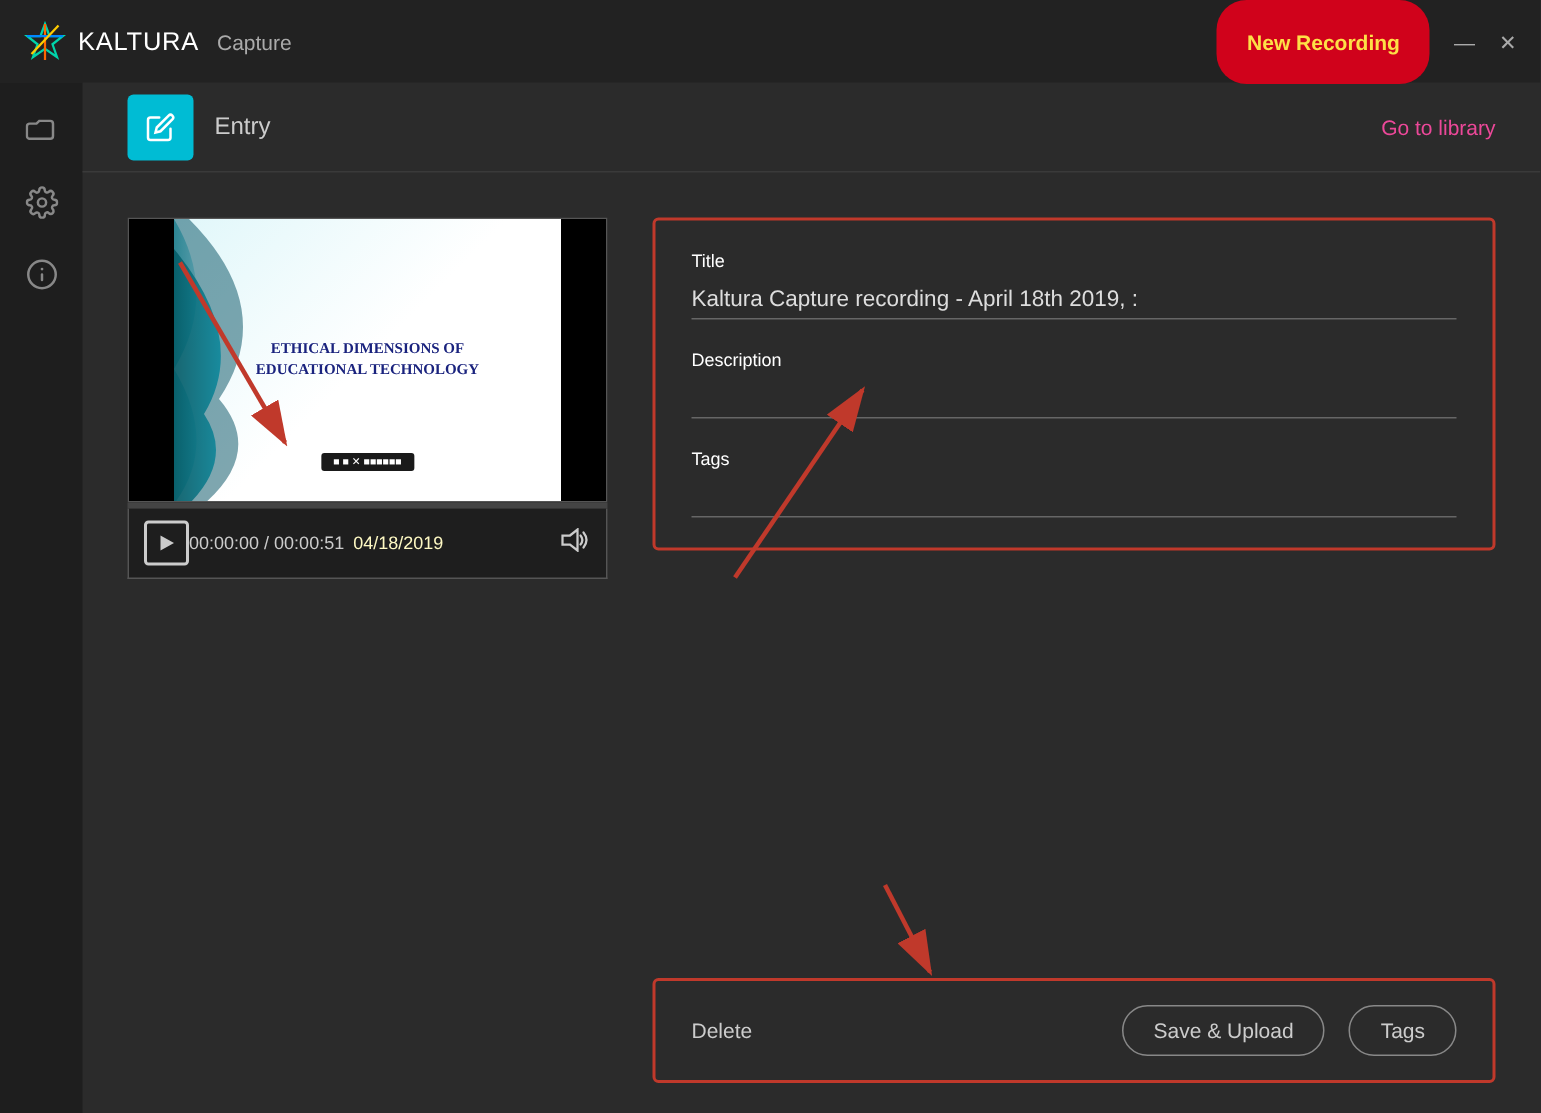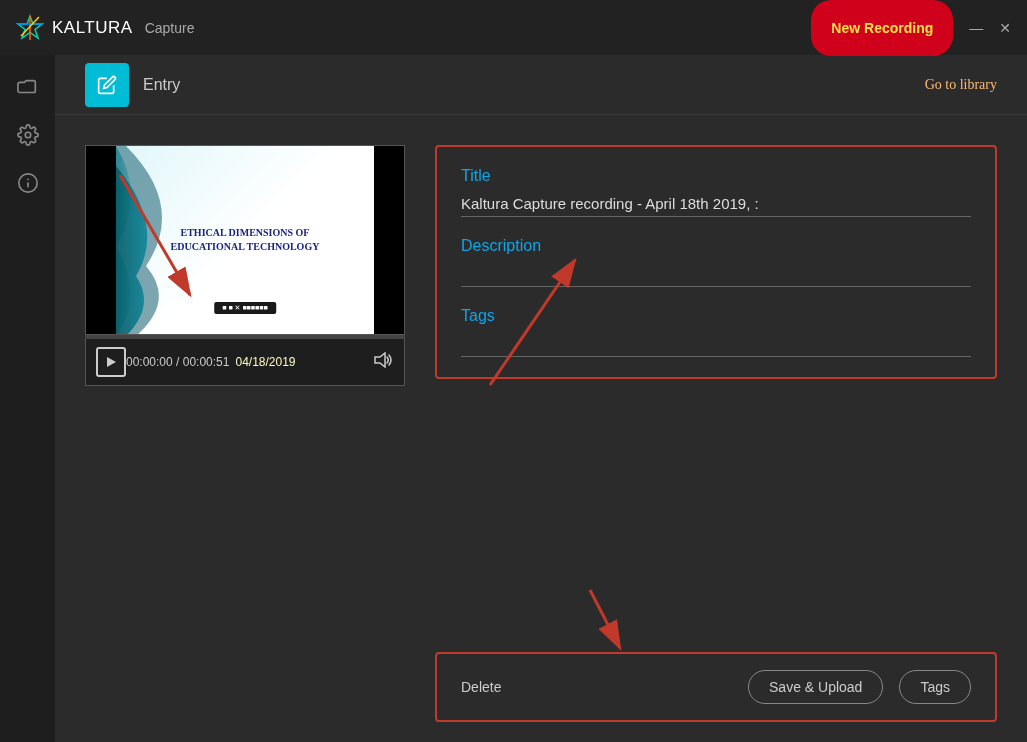--- a/index.html
+++ b/index.html
@@ -136,27 +136,26 @@
       height: 20px;
       fill: #fff;
     }
     .tab-label {
       font-size: 16px;
       color: #ccc;
       margin-left: 14px;
       font-weight: 400;
     }
     .go-to-library {
-      color: #fdba74;
+      color: #ec4899;
       font-size: 14px;
       cursor: pointer;
       background: none;
       border: none;
       text-decoration: none;
-      font-family: Liberation Serif, serif;
     }
 
     
     .content-body {
       display: flex;
       flex: 1;
       padding: 30px 30px 20px 30px;
       gap: 30px;
     }
 
@@ -313,22 +312,22 @@
     }
 
     .form-field {
       margin-bottom: 20px;
     }
     .form-field:last-child {
       margin-bottom: 0;
     }
 
     .field-label {
-      font-size: 16px;
-      color: #0ea5e9;
+      font-size: 12px;
+      color: #ffffff;
       margin-bottom: 6px;
     }
 
     .field-input {
       width: 100%;
       background: none;
       border: none;
       border-bottom: 1px solid #666;
       padding: 4px 0;
       color: #ddd;

